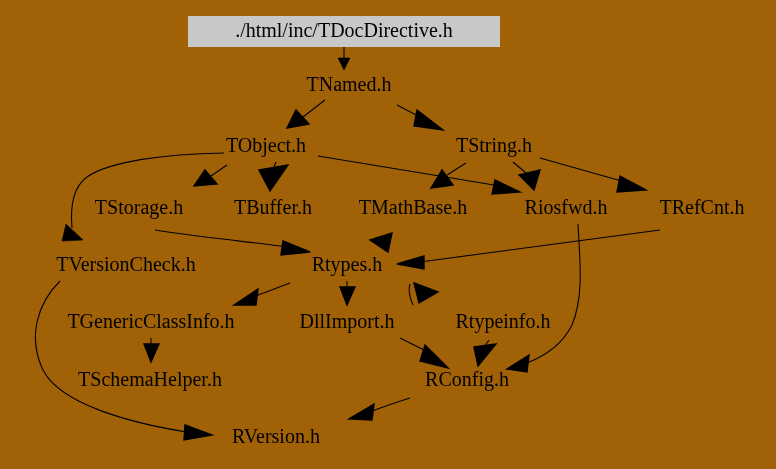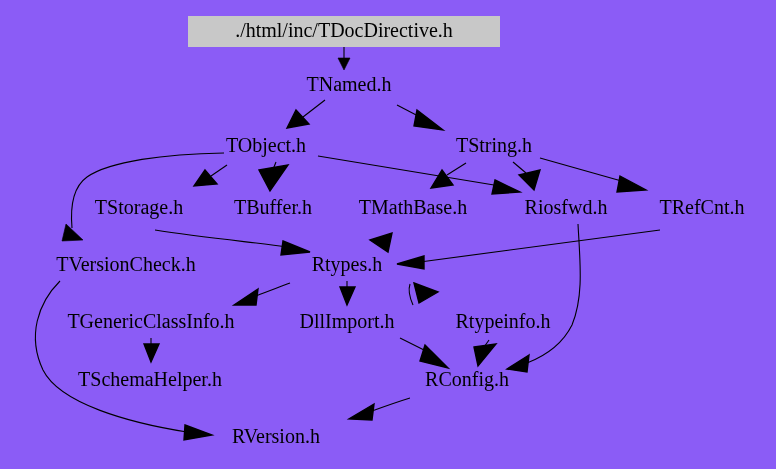--- a/index.html
+++ b/index.html
@@ -4,21 +4,21 @@
 <style>
   html, body {
     margin: 0;
     padding: 0;
     background: #ffffff;
   }
   #graph-root {
     position: relative;
     width: 776px;
     height: 469px;
-    background: #8b5cf6;
+    background: #a16207;
     overflow: hidden;
     font-family: "Liberation Serif", "DejaVu Serif", serif;
   }
   #graph-svg {
     position: absolute;
     top: 0;
     left: 0;
     width: 776px;
     height: 469px;
     display: block;

